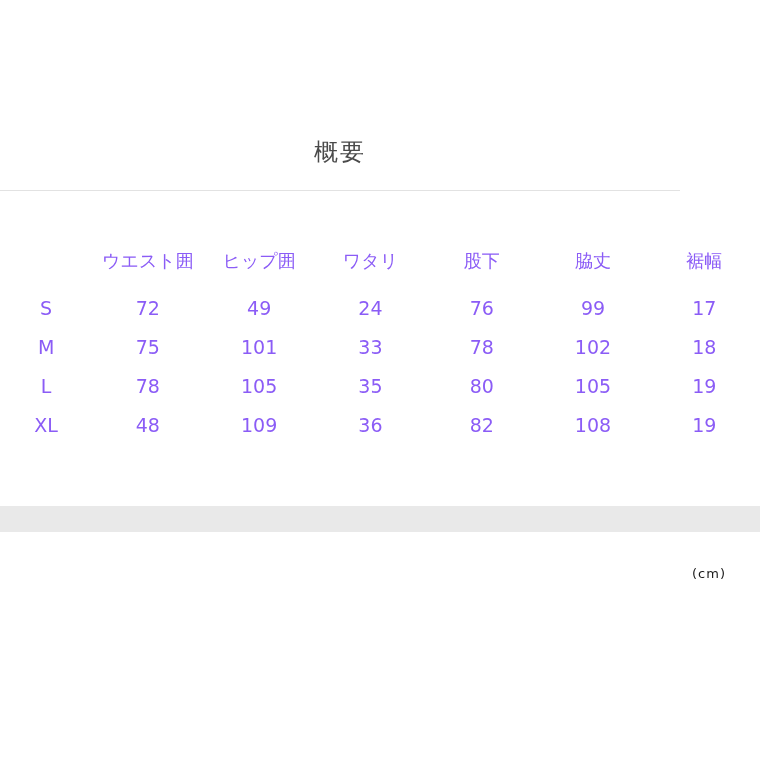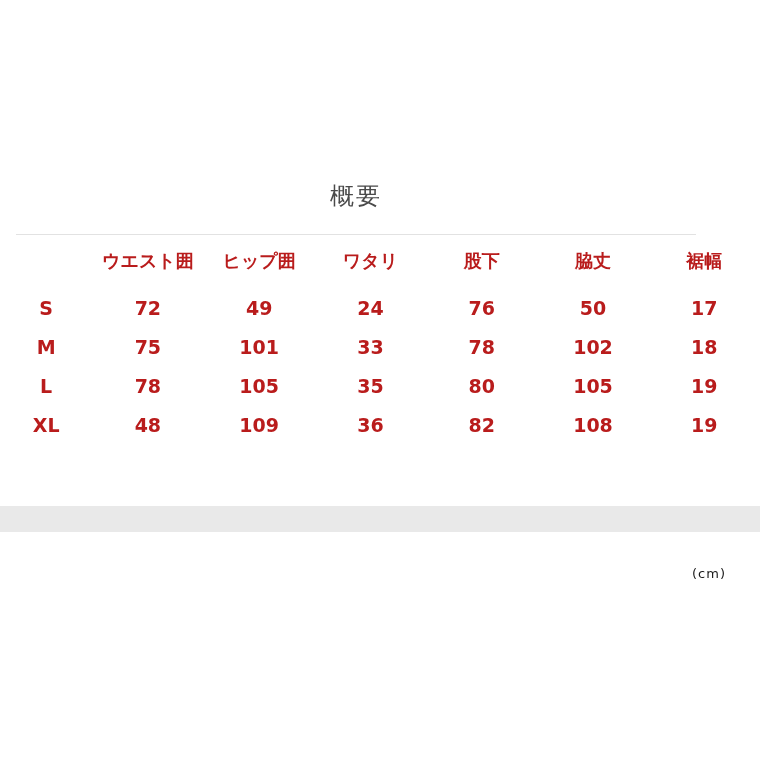--- a/index.html
+++ b/index.html
@@ -18,24 +18,23 @@
     position: relative;
     width: 760px;
     height: 760px;
     box-sizing: border-box;
   }
 
   
   .tabs {
     position: absolute;
     top: 136px;
-    left: 16px;
+    left: 0;
     width: 680px;
     display: flex;
-    margin-top: 44px;
   }
   .tab {
     flex: 1 1 50%;
     text-align: center;
     font-size: 24px;
     letter-spacing: 2px;
     padding-bottom: 22px;
     color: #4a4a4a;
     box-sizing: border-box;
     border-bottom: 1px solid #e2e2e2;
@@ -52,24 +51,24 @@
   .size-table {
     position: absolute;
     top: 238px;
     left: 0;
     width: 760px;
     border-collapse: collapse;
     table-layout: fixed;
   }
   .size-table th,
   .size-table td {
-    font-weight: bold;
+    font-weight: normal;
     font-size: 19px;
     text-align: center;
-    color: #b91c1c;
+    color: #8b5cf6;
     padding: 0;
     height: 39px;
     vertical-align: middle;
   }
   .size-table thead th {
     font-size: 18px;
     height: 46px;
     padding-bottom: 4px;
     letter-spacing: 0px;
   }
@@ -125,21 +124,21 @@
         <th class="col">裾幅</th>
       </tr>
     </thead>
     <tbody>
       <tr>
         <td class="rowhead">S</td>
         <td class="col">72</td>
         <td class="col">49</td>
         <td class="col">24</td>
         <td class="col">76</td>
-        <td class="col">50</td>
+        <td class="col">99</td>
         <td class="col">17</td>
       </tr>
       <tr>
         <td class="rowhead">M</td>
         <td class="col">75</td>
         <td class="col">101</td>
         <td class="col">33</td>
         <td class="col">78</td>
         <td class="col">102</td>
         <td class="col">18</td>

